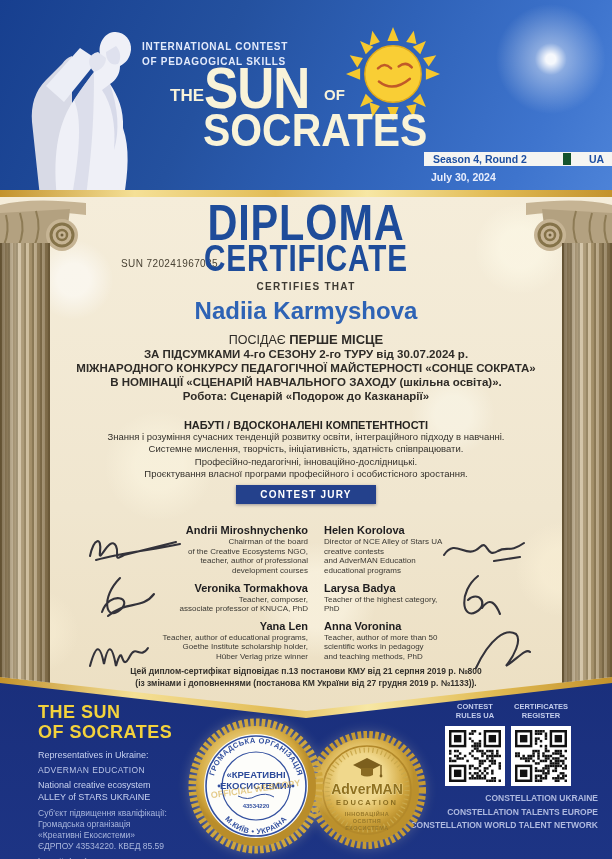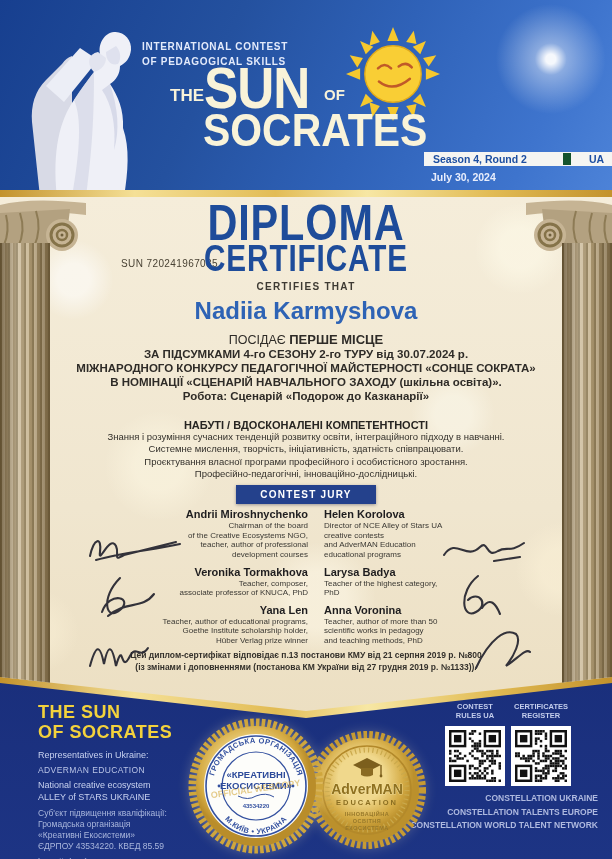--- a/index.html
+++ b/index.html
@@ -72,21 +72,21 @@
   .name-uk { font-size:17px; line-height:1.15; font-weight:700; color:#2d2b28; }
   .award-line { margin-top:9px; font-size:12.5px; }
   .award-place { font-weight:700; font-size:13px; }
   .a-line { font-size:11.5px; line-height:1.22; font-weight:600; }
   .a-line.bold { font-weight:700; }
   .comp-title { margin-top:16px; font-size:11px; font-weight:700; color:#262421; }
   .comp-line { font-size:9.5px; line-height:1.3; color:#33302b; }
   .jury-badge { display:inline-block; margin-top:5px; background:#24418c; color:#fff;
     font-size:10px; font-weight:700; letter-spacing:1.2px; padding:4px 24px;
     box-shadow:0 1px 3px rgba(30,30,60,.4); }
-  .jury-grid { margin-top:4px; display:grid; grid-template-columns:218px 198px;
+  .jury-grid { margin-top:20px; display:grid; grid-template-columns:218px 198px;
     column-gap:16px; row-gap:6px; justify-content:center; }
   .jury-cell.jl { text-align:right; } .jury-cell.jr { text-align:left; }
   .j-name { font-size:11px; font-weight:700; color:#1e1d1f; }
   .j-role { margin-top:1px; font-size:8px; line-height:1.2; color:#3a3833; white-space:pre-line; }
   .legal { margin-top:4px; font-size:8.5px; line-height:1.4; font-weight:600;
     color:#33302b; white-space:pre-line; }
 
   .sig { position:absolute; pointer-events:none; }
   .sig path { fill:none; stroke:#23232e; stroke-width:2.1; stroke-linecap:round; opacity:.92; }
 
@@ -207,22 +207,22 @@
         <span>ПОСІДАЄ</span>
         <span class="award-place">ПЕРШЕ МІСЦЕ</span>
       </div>
       <div class="a-line">ЗА ПІДСУМКАМИ 4-го СЕЗОНУ 2-го ТУРУ від 30.07.2024 р.</div>
       <div class="a-line bold">МІЖНАРОДНОГО КОНКУРСУ ПЕДАГОГІЧНОЇ МАЙСТЕРНОСТІ «СОНЦЕ СОКРАТА»</div>
       <div class="a-line">В НОМІНАЦІЇ «СЦЕНАРІЙ НАВЧАЛЬНОГО ЗАХОДУ (шкільна освіта)».</div>
       <div class="a-line">Робота: Сценарій «Подорож до Казканарії»</div>
       <div class="comp-title">НАБУТІ / ВДОСКОНАЛЕНІ КОМПЕТЕНТНОСТІ</div>
       <div class="comp-line">Знання і розуміння сучасних тенденцій розвитку освіти, інтеграційного підходу в навчанні.</div>
       <div class="comp-line">Системне мислення, творчість, ініціативність, здатність співпрацювати.</div>
+      <div class="comp-line">Професійно-педагогічні, інноваційно-дослідницькі.</div>
       <div class="comp-line">Проєктування власної програми професійного і особистісного зростання.</div>
-      <div class="comp-line">Професійно-педагогічні, інноваційно-дослідницькі.</div>
       <div><span class="jury-badge">CONTEST JURY</span></div>
 
       <div class="jury-grid">
         <div class="jury-cell jl">
           <div class="j-name">Andrii Miroshnychenko</div>
           <div class="j-role">Chairman of the board
 of the Creative Ecosystems NGO,
 teacher, author of professional
 development courses</div>
         </div>

